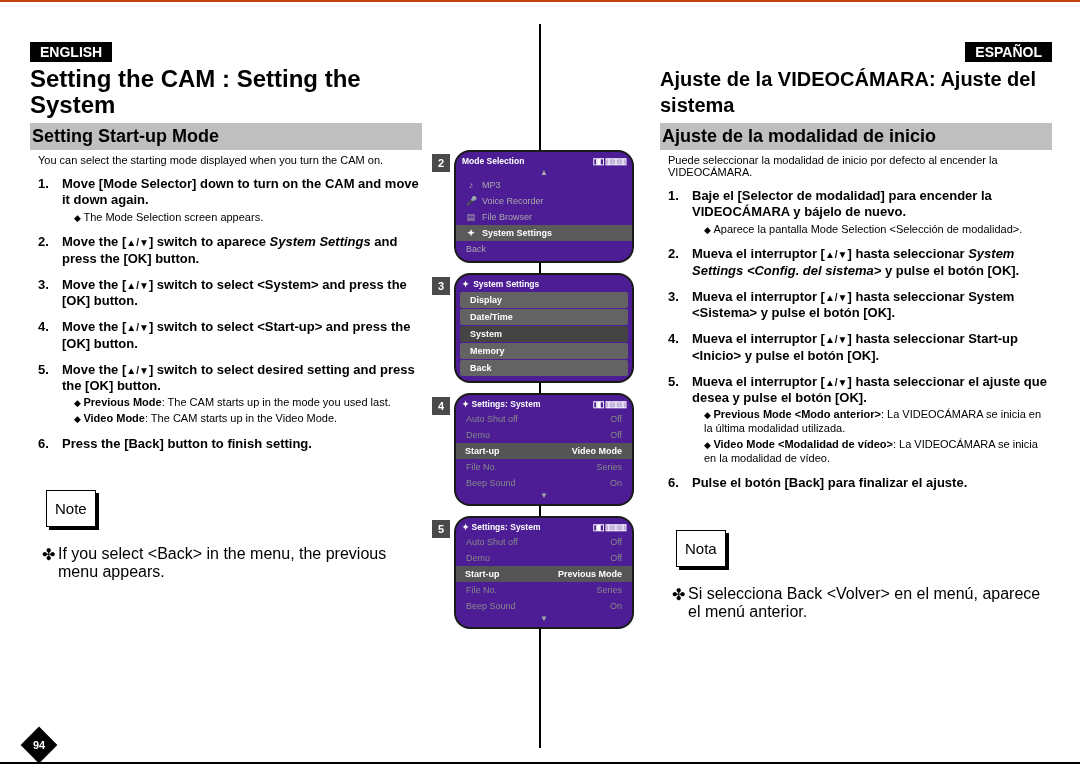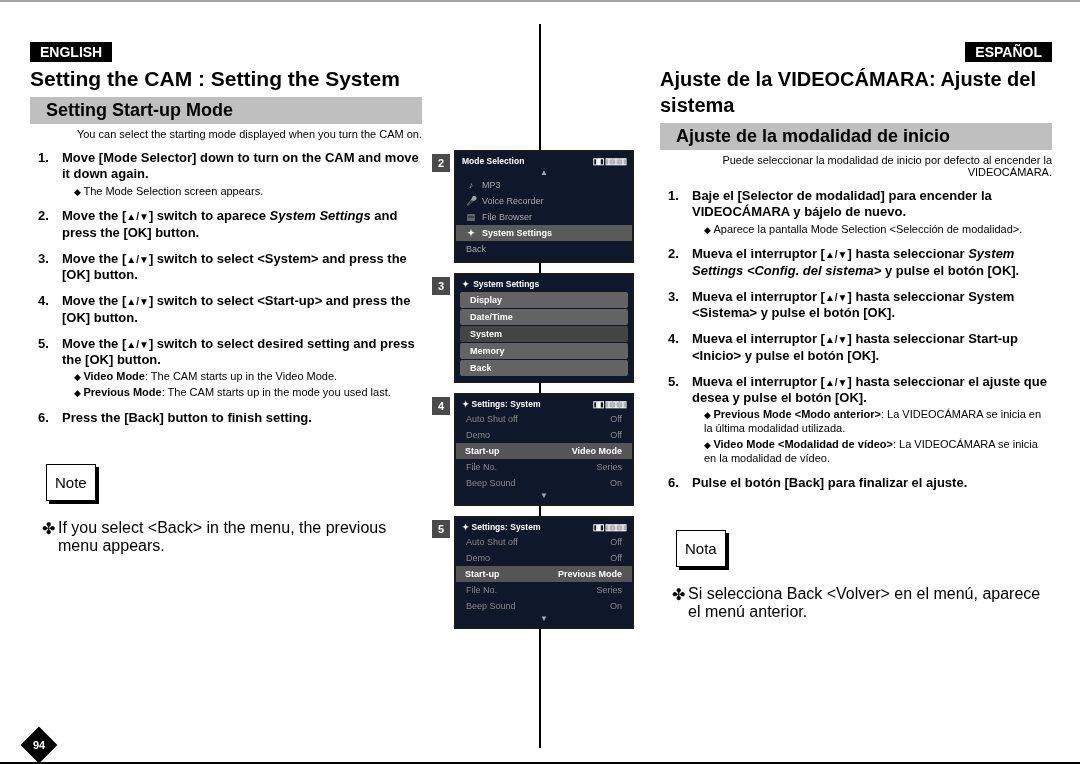--- a/index.html
+++ b/index.html
@@ -9,21 +9,21 @@
     background: #fff;
     font-family: Arial, Helvetica, sans-serif;
     color: #000;
     position: relative;
     overflow: hidden;
   }
   .page {
     width: 100%;
     height: 100%;
     position: relative;
-    border-top: 2px solid #a3a3a3;
+    border-top: 2px solid #c2410c;
     border-bottom: 2px solid #000;
     padding-top: 10px;
   }
   .cols { display: flex; height: 100%; }
   .col-left, .col-right { flex: 0 0 440px; padding: 30px 24px 10px; }
   .col-left { margin-left: 6px; }
   .col-right { margin-right: 6px; }
   .col-mid { flex: 0 0 190px; position: relative; padding-top: 140px; }
   .divider {
     position: absolute; left: 50%; top: 22px; bottom: 14px; width: 2px; background: #000;
@@ -32,35 +32,34 @@
   .lang-tag {
     background: #000; color: #fff; font-weight: bold;
     padding: 2px 10px; font-size: 14px; display: inline-block;
     margin-bottom: 2px;
   }
   .col-left .lang-tag { float: left; }
   .col-right .lang-tag { float: right; }
   .title {
     clear: both;
     font-weight: bold;
-    font-size: 21px;
+    font-size: 24px;
     line-height: 26px;
     padding: 2px 0;
   }
   .gray-bar {
     background: #bfbfbf;
     font-weight: bold;
     font-size: 18px;
-    padding: 3px 16px;
+    padding: 3px 2px;
     margin-top: 3px;
   }
   .intro {
     font-size: 11px;
     margin: 4px 0 10px 8px;
-    text-align: right;
   }
   ol.steps { list-style: none; counter-reset: step; padding-left: 8px; font-size: 13px; line-height: 1.25; }
   ol.steps > li { counter-increment: step; margin-bottom: 10px; position: relative; padding-left: 24px; }
   ol.steps > li::before { content: counter(step) "."; position: absolute; left: 0; top: 0; font-weight: bold; }
   .step-head { font-weight: bold; }
   .ital { font-style: italic; }
   .sub { font-size: 11px; margin-top: 2px; padding-left: 12px; }
   .sub .dia::before { content: "◆ "; font-size: 9px;}
   .note-box {
     margin-top: 28px;
@@ -82,22 +81,22 @@
 
   
   .shot-wrap { position: relative; margin-bottom: 14px; margin-left: 10px; }
   .shot-num {
     position: absolute; left: -24px; top: 2px;
     background: #4a4a4a; color: #fff; width: 18px; height: 18px;
     display:flex; align-items:center; justify-content:center;
     font-size: 11px; font-weight: bold;
   }
   .screen {
-    width: 176px; background: #0f172a; color: #ccc;
-    font-size: 9px; border-radius: 0; padding: 4px 0;
+    width: 176px; background: #4c1d95; color: #ccc;
+    font-size: 9px; border-radius: 14px; padding: 4px 0;
     box-shadow: 0 0 0 2px #1a1a1a;
   }
   .screen .hdr { display:flex; justify-content: space-between; padding: 0 6px 2px 6px; color:#fff; font-weight:bold; font-size:8.5px;}
   .screen .row { display:flex; align-items:center; gap:6px; padding: 3px 10px; color:#aaa;}
   .screen .row.sel { background:#5a5a5a; color:#fff; font-weight:bold;}
   .screen .btnrow { background:#636363; color:#fff; font-weight:bold; padding:3px 10px; margin:1px 4px; border-radius:2px; display:flex; justify-content:space-between;}
   .screen .btnrow.sel { background:#444;text-align:center; }
   .arrow-tiny { font-size:8px; color:#aaa; text-align:center;}
   .ico { width:10px; display:inline-block; text-align:center;}
   .battri { letter-spacing:-1px;}
@@ -139,22 +138,22 @@
         </li>
         <li>
           <span class="step-head">
             <span>Move the [</span><span class="tri">▲/▼</span><span>] switch to select &lt;Start-up&gt; and press the [OK] button.</span>
           </span>
         </li>
         <li>
           <span class="step-head">
             <span>Move the [</span><span class="tri">▲/▼</span><span>] switch to select desired setting and press the [OK] button.</span>
           </span>
+          <div class="sub"><span class="dia"><b>Previous Mode</b><span>: The CAM starts up in the mode you used last.</span></span></div>
           <div class="sub"><span class="dia"><b>Video Mode</b><span>: The CAM starts up in the Video Mode.</span></span></div>
-          <div class="sub"><span class="dia"><b>Previous Mode</b><span>: The CAM starts up in the mode you used last.</span></span></div>
         </li>
         <li>
           <span class="step-head">Press the [Back] button to finish setting.</span>
         </li>
       </ol>
 
       <div class="note-box">Note</div>
       <div class="note-body">If you select &lt;Back&gt; in the menu, the previous menu appears.</div>
     </div>
 

